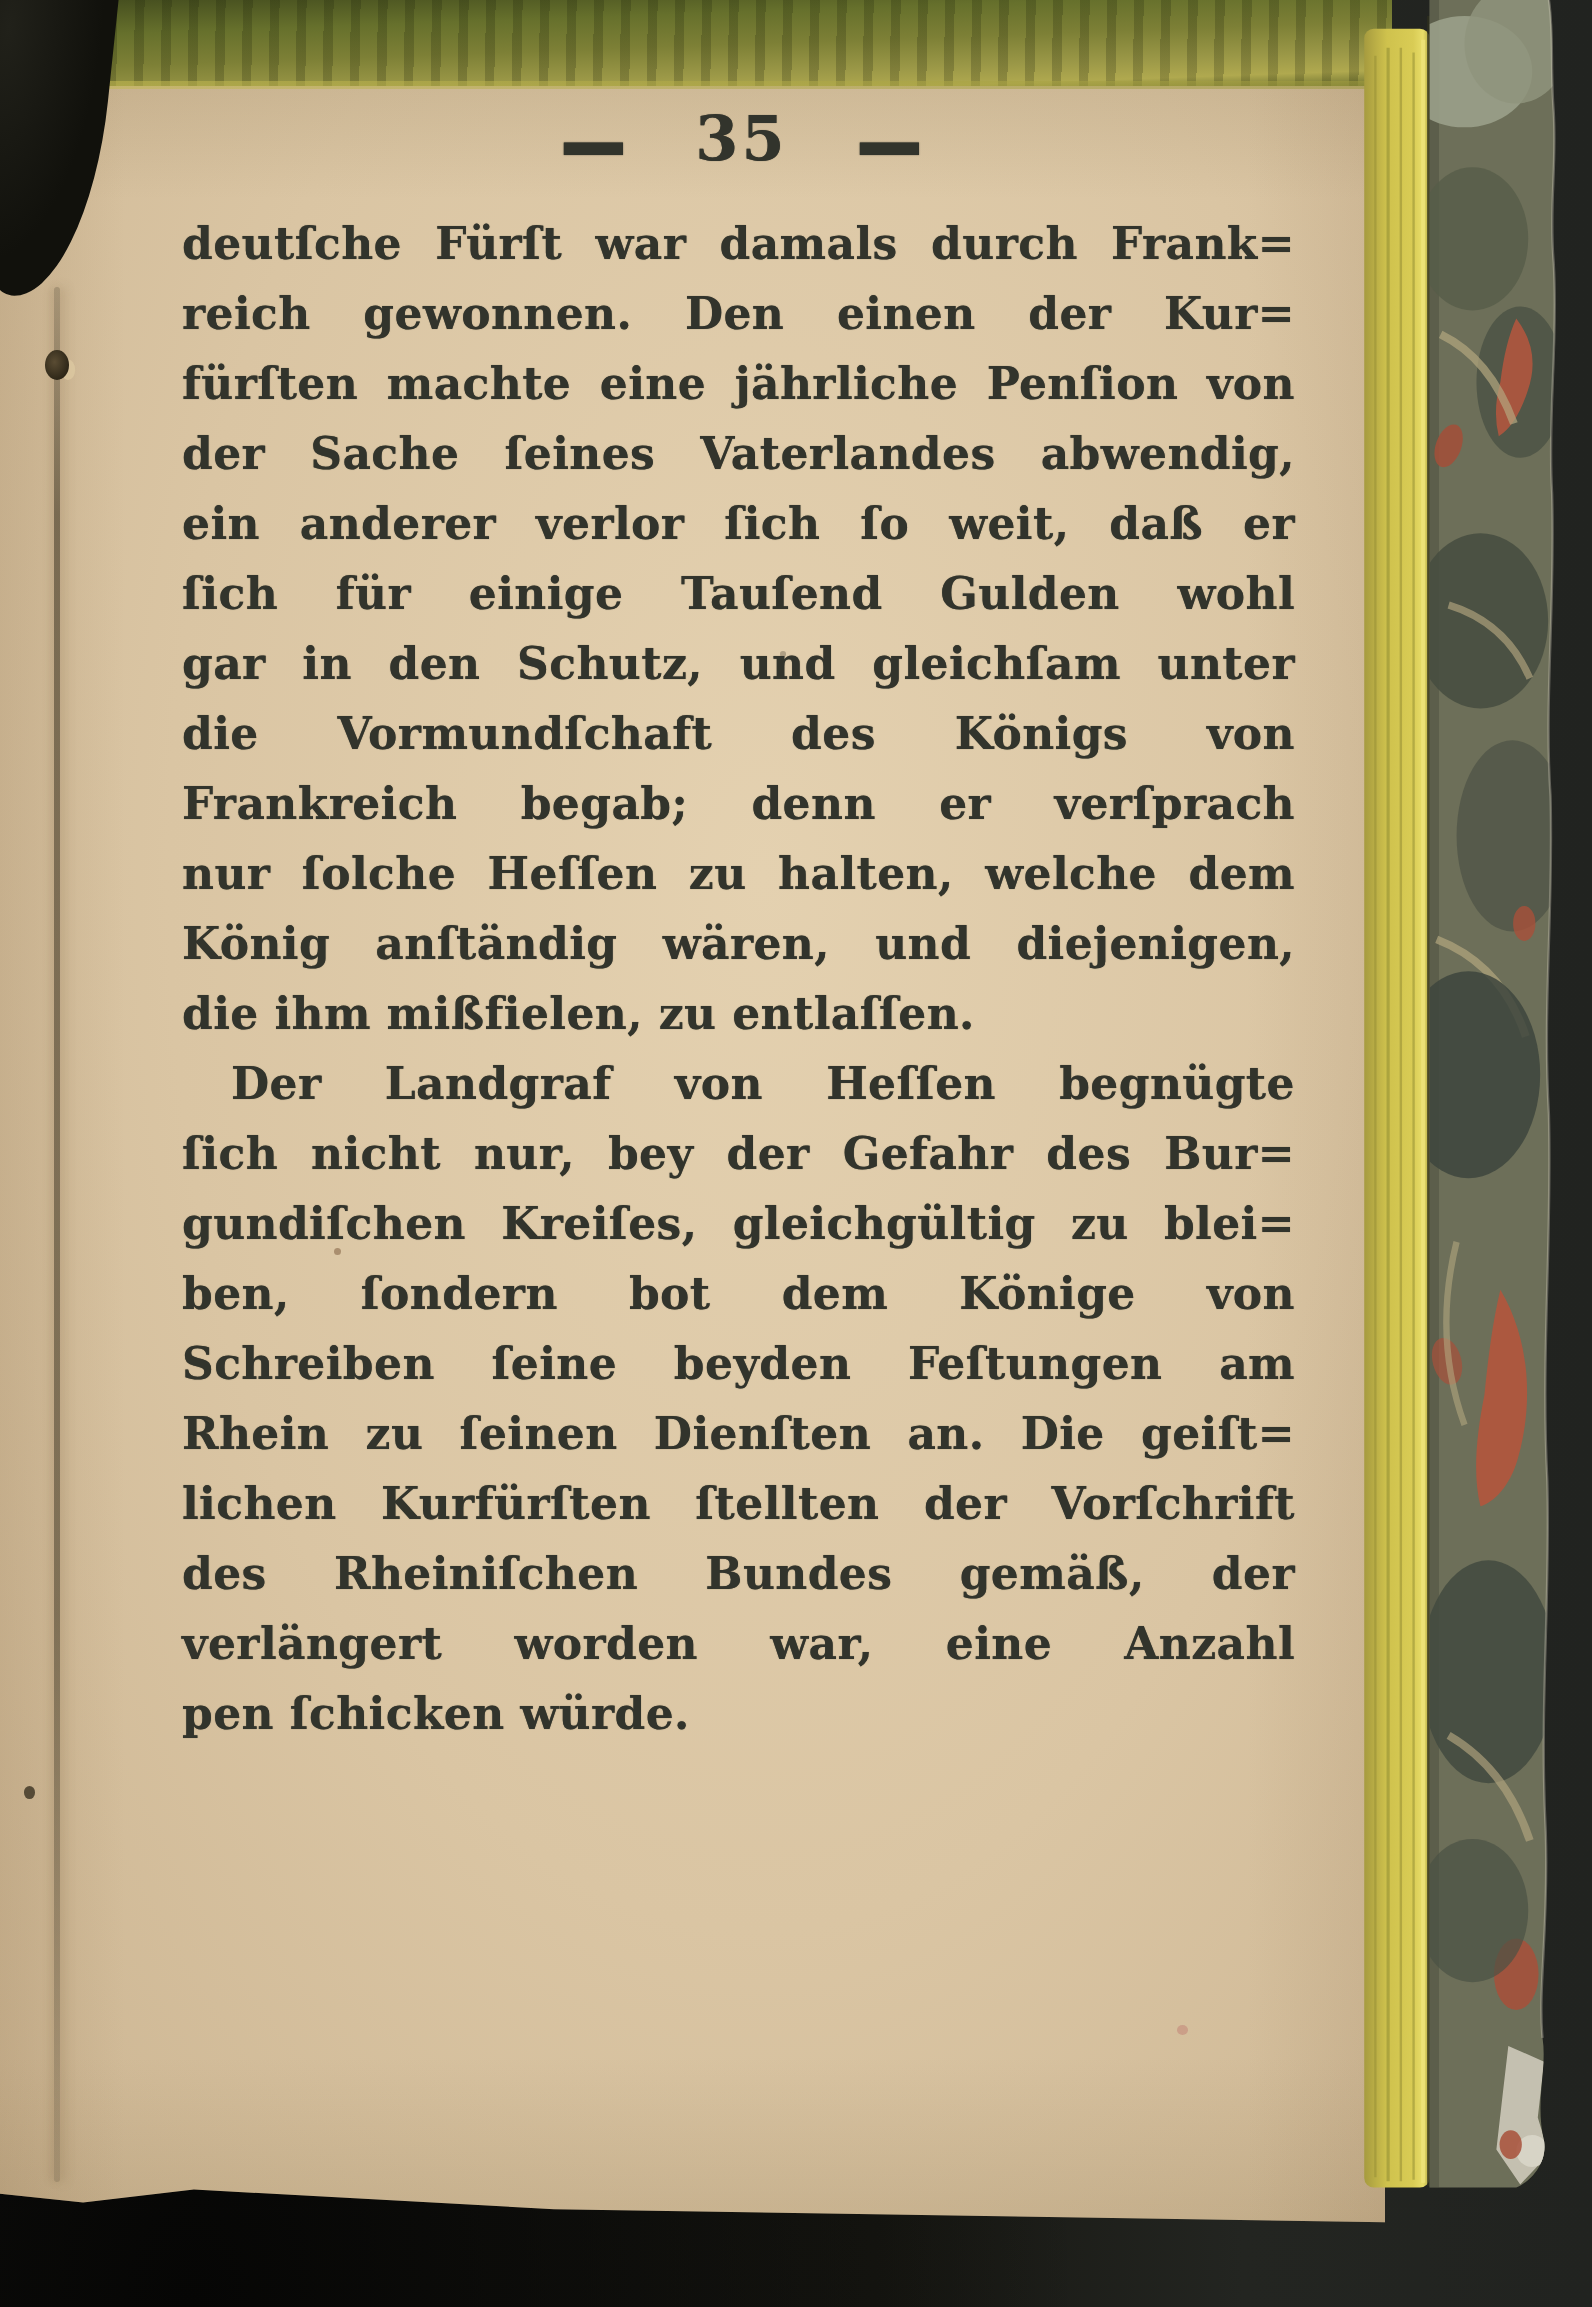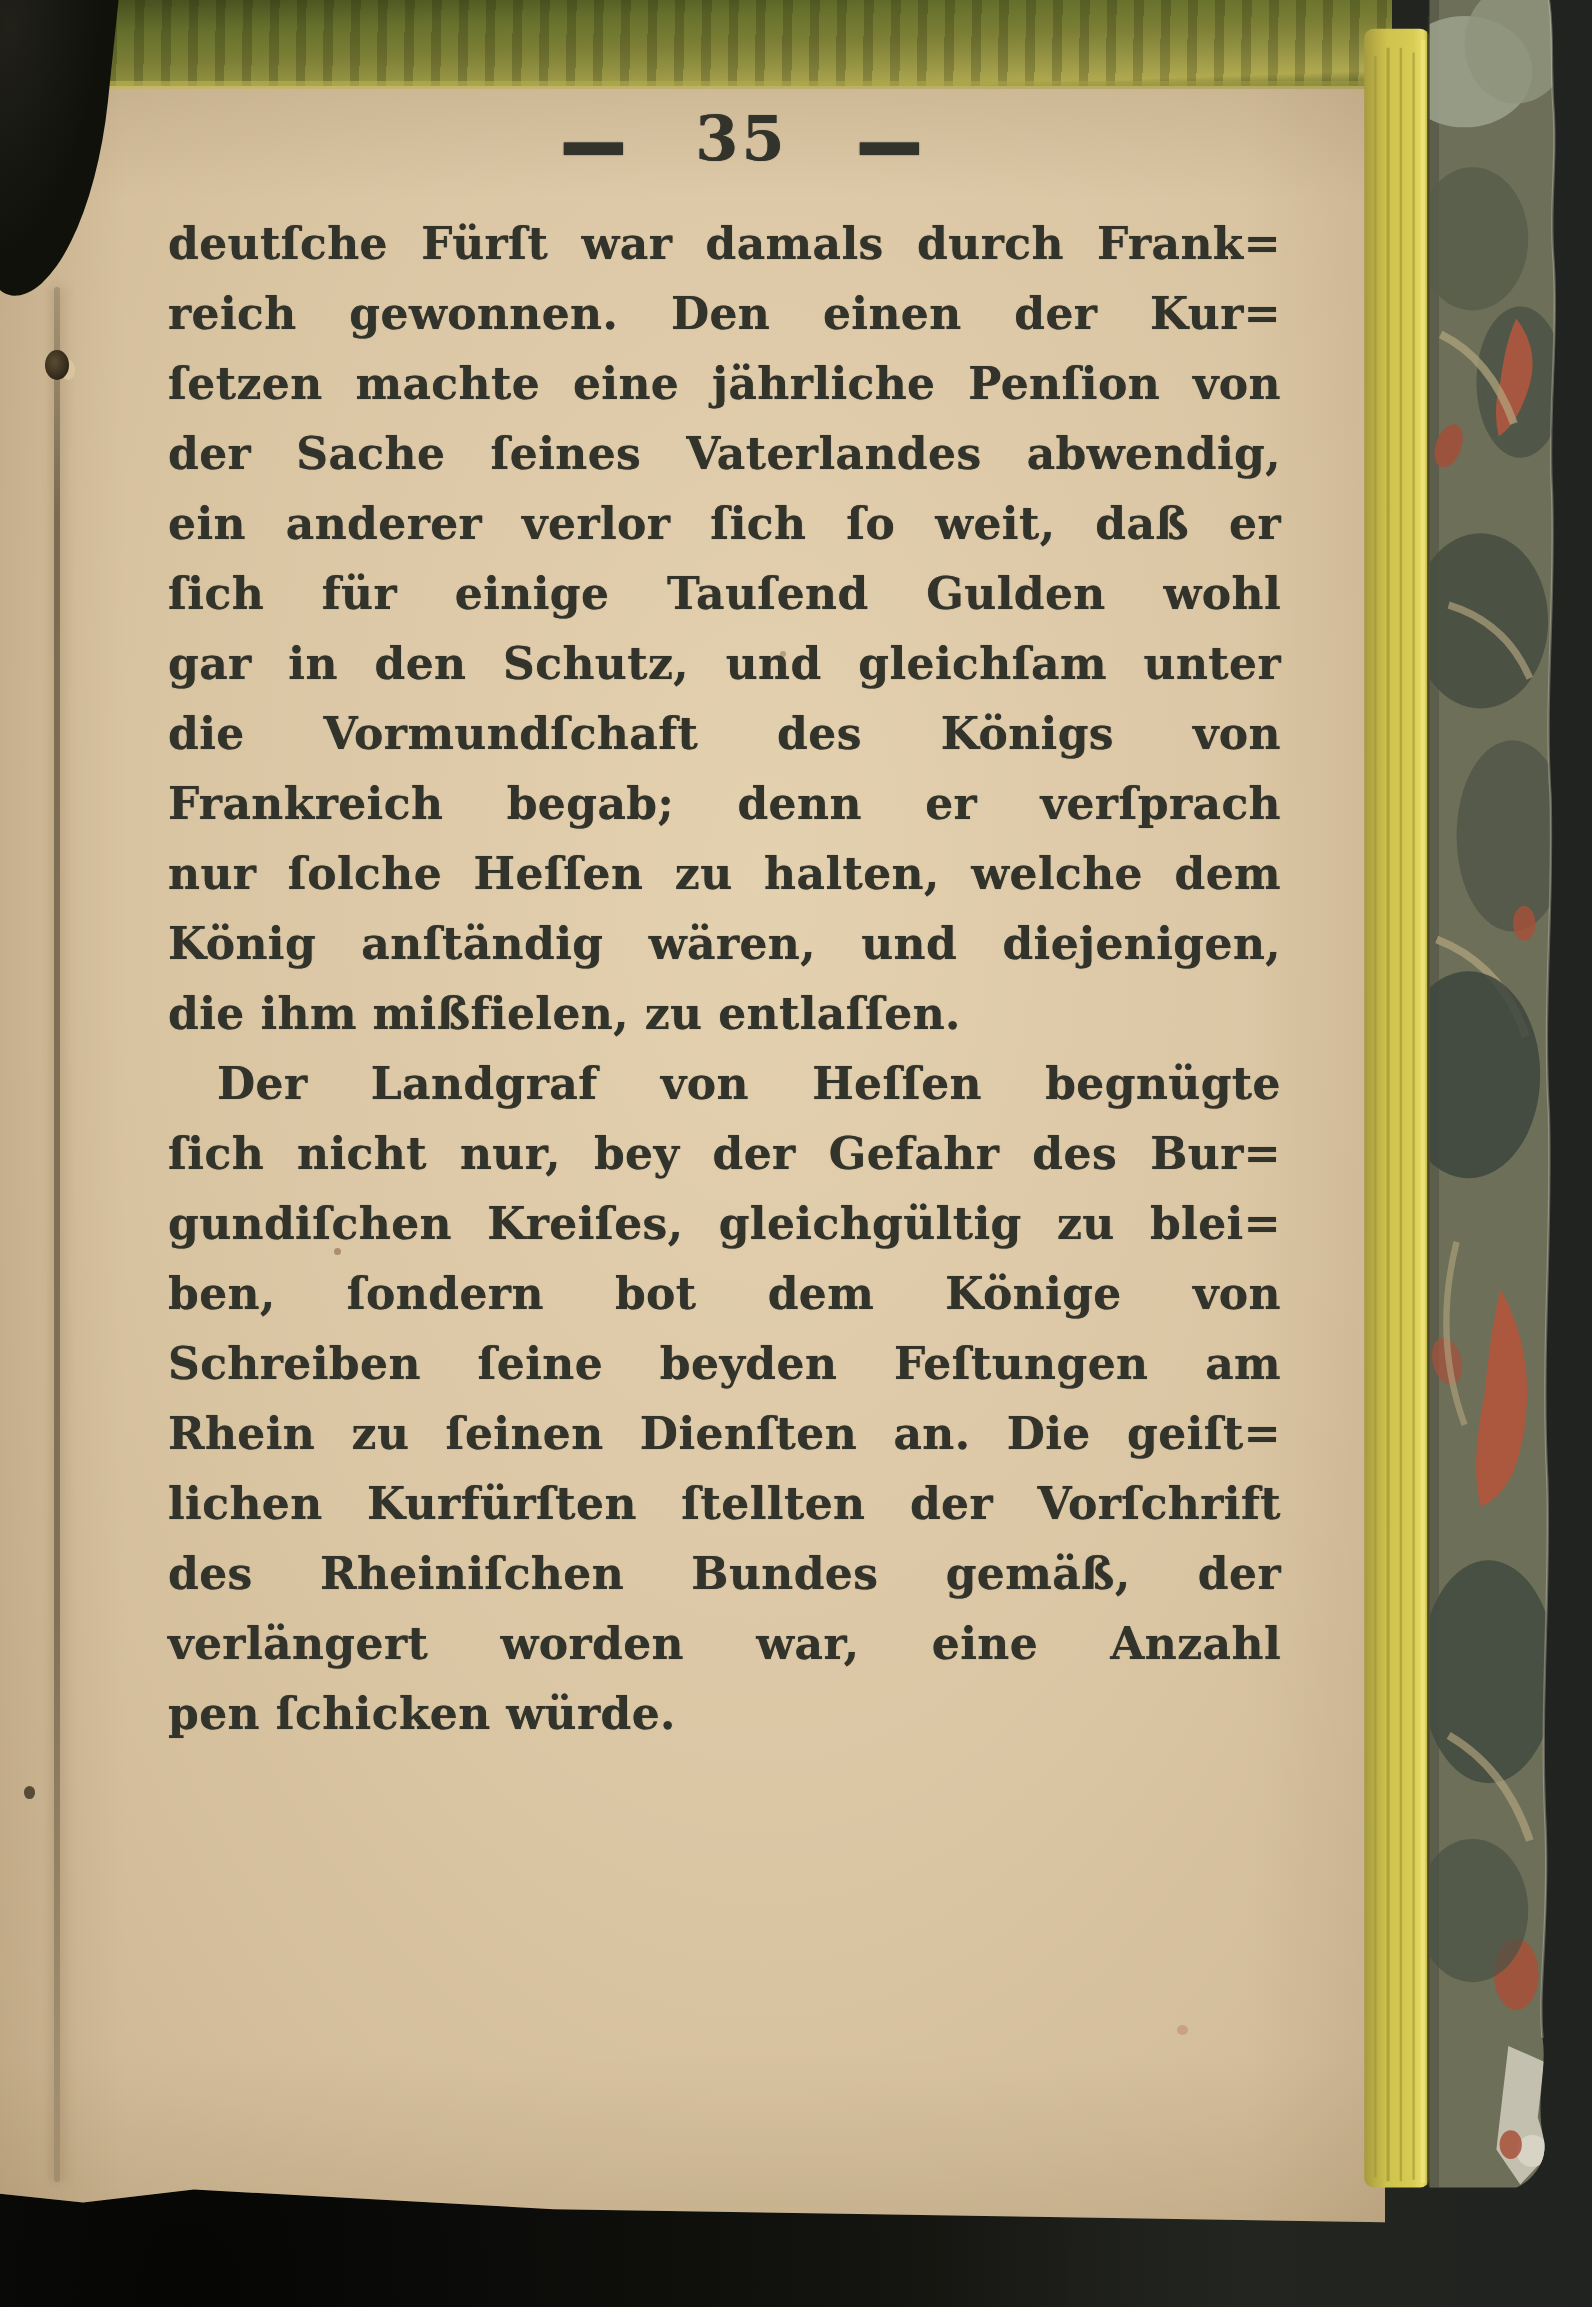--- a/index.html
+++ b/index.html
@@ -68,21 +68,21 @@
   .pagenum{
     font-size:62px;font-weight:700;letter-spacing:3.2px;
     text-shadow:0 0 0.8px rgba(45,45,35,.8);
   }
   .hdash{
     font-size:51px;font-weight:700;display:inline-block;
     transform:scaleX(1.3) scaleY(2.1);line-height:0;
     text-shadow:0 0 0.8px rgba(45,45,35,.9);
   }
   .textblock{
-    position:absolute;left:168px;top:209px;width:1113px;
+    position:absolute;left:182px;top:209px;width:1113px;
     color:var(--ink,#32342c);
   }
   .line{
     height:70px;line-height:70px;
     font-size:44px;font-weight:700;letter-spacing:0.4px;
     text-align:justify;text-align-last:justify;
     text-shadow:0 0 0.8px rgba(45,45,35,.75);
     white-space:normal;overflow:visible;
   }
   .line.end{text-align-last:left;}
@@ -112,21 +112,21 @@
 
   <div class="header">
     <span class="hdash">—</span>
     <span class="pagenum">35</span>
     <span class="hdash">—</span>
   </div>
 
   <div class="textblock">
     <div class="line">deutſche Fürſt war damals durch Frank=</div>
     <div class="line">reich gewonnen. Den einen der Kur=</div>
-    <div class="line">ſetzen machte eine jährliche Penſion von</div>
+    <div class="line">fürſten machte eine jährliche Penſion von</div>
     <div class="line">der Sache ſeines Vaterlandes abwendig,</div>
     <div class="line">ein anderer verlor ſich ſo weit, daß er</div>
     <div class="line">ſich für einige Tauſend Gulden wohl</div>
     <div class="line">gar in den Schutz, und gleichſam unter</div>
     <div class="line">die Vormundſchaft des Königs von</div>
     <div class="line">Frankreich begab; denn er verſprach</div>
     <div class="line">nur ſolche Heſſen zu halten, welche dem</div>
     <div class="line">König anſtändig wären, und diejenigen,</div>
     <div class="line end">die ihm mißfielen, zu entlaſſen.</div>
     <div class="line indent">Der Landgraf von Heſſen begnügte</div>

